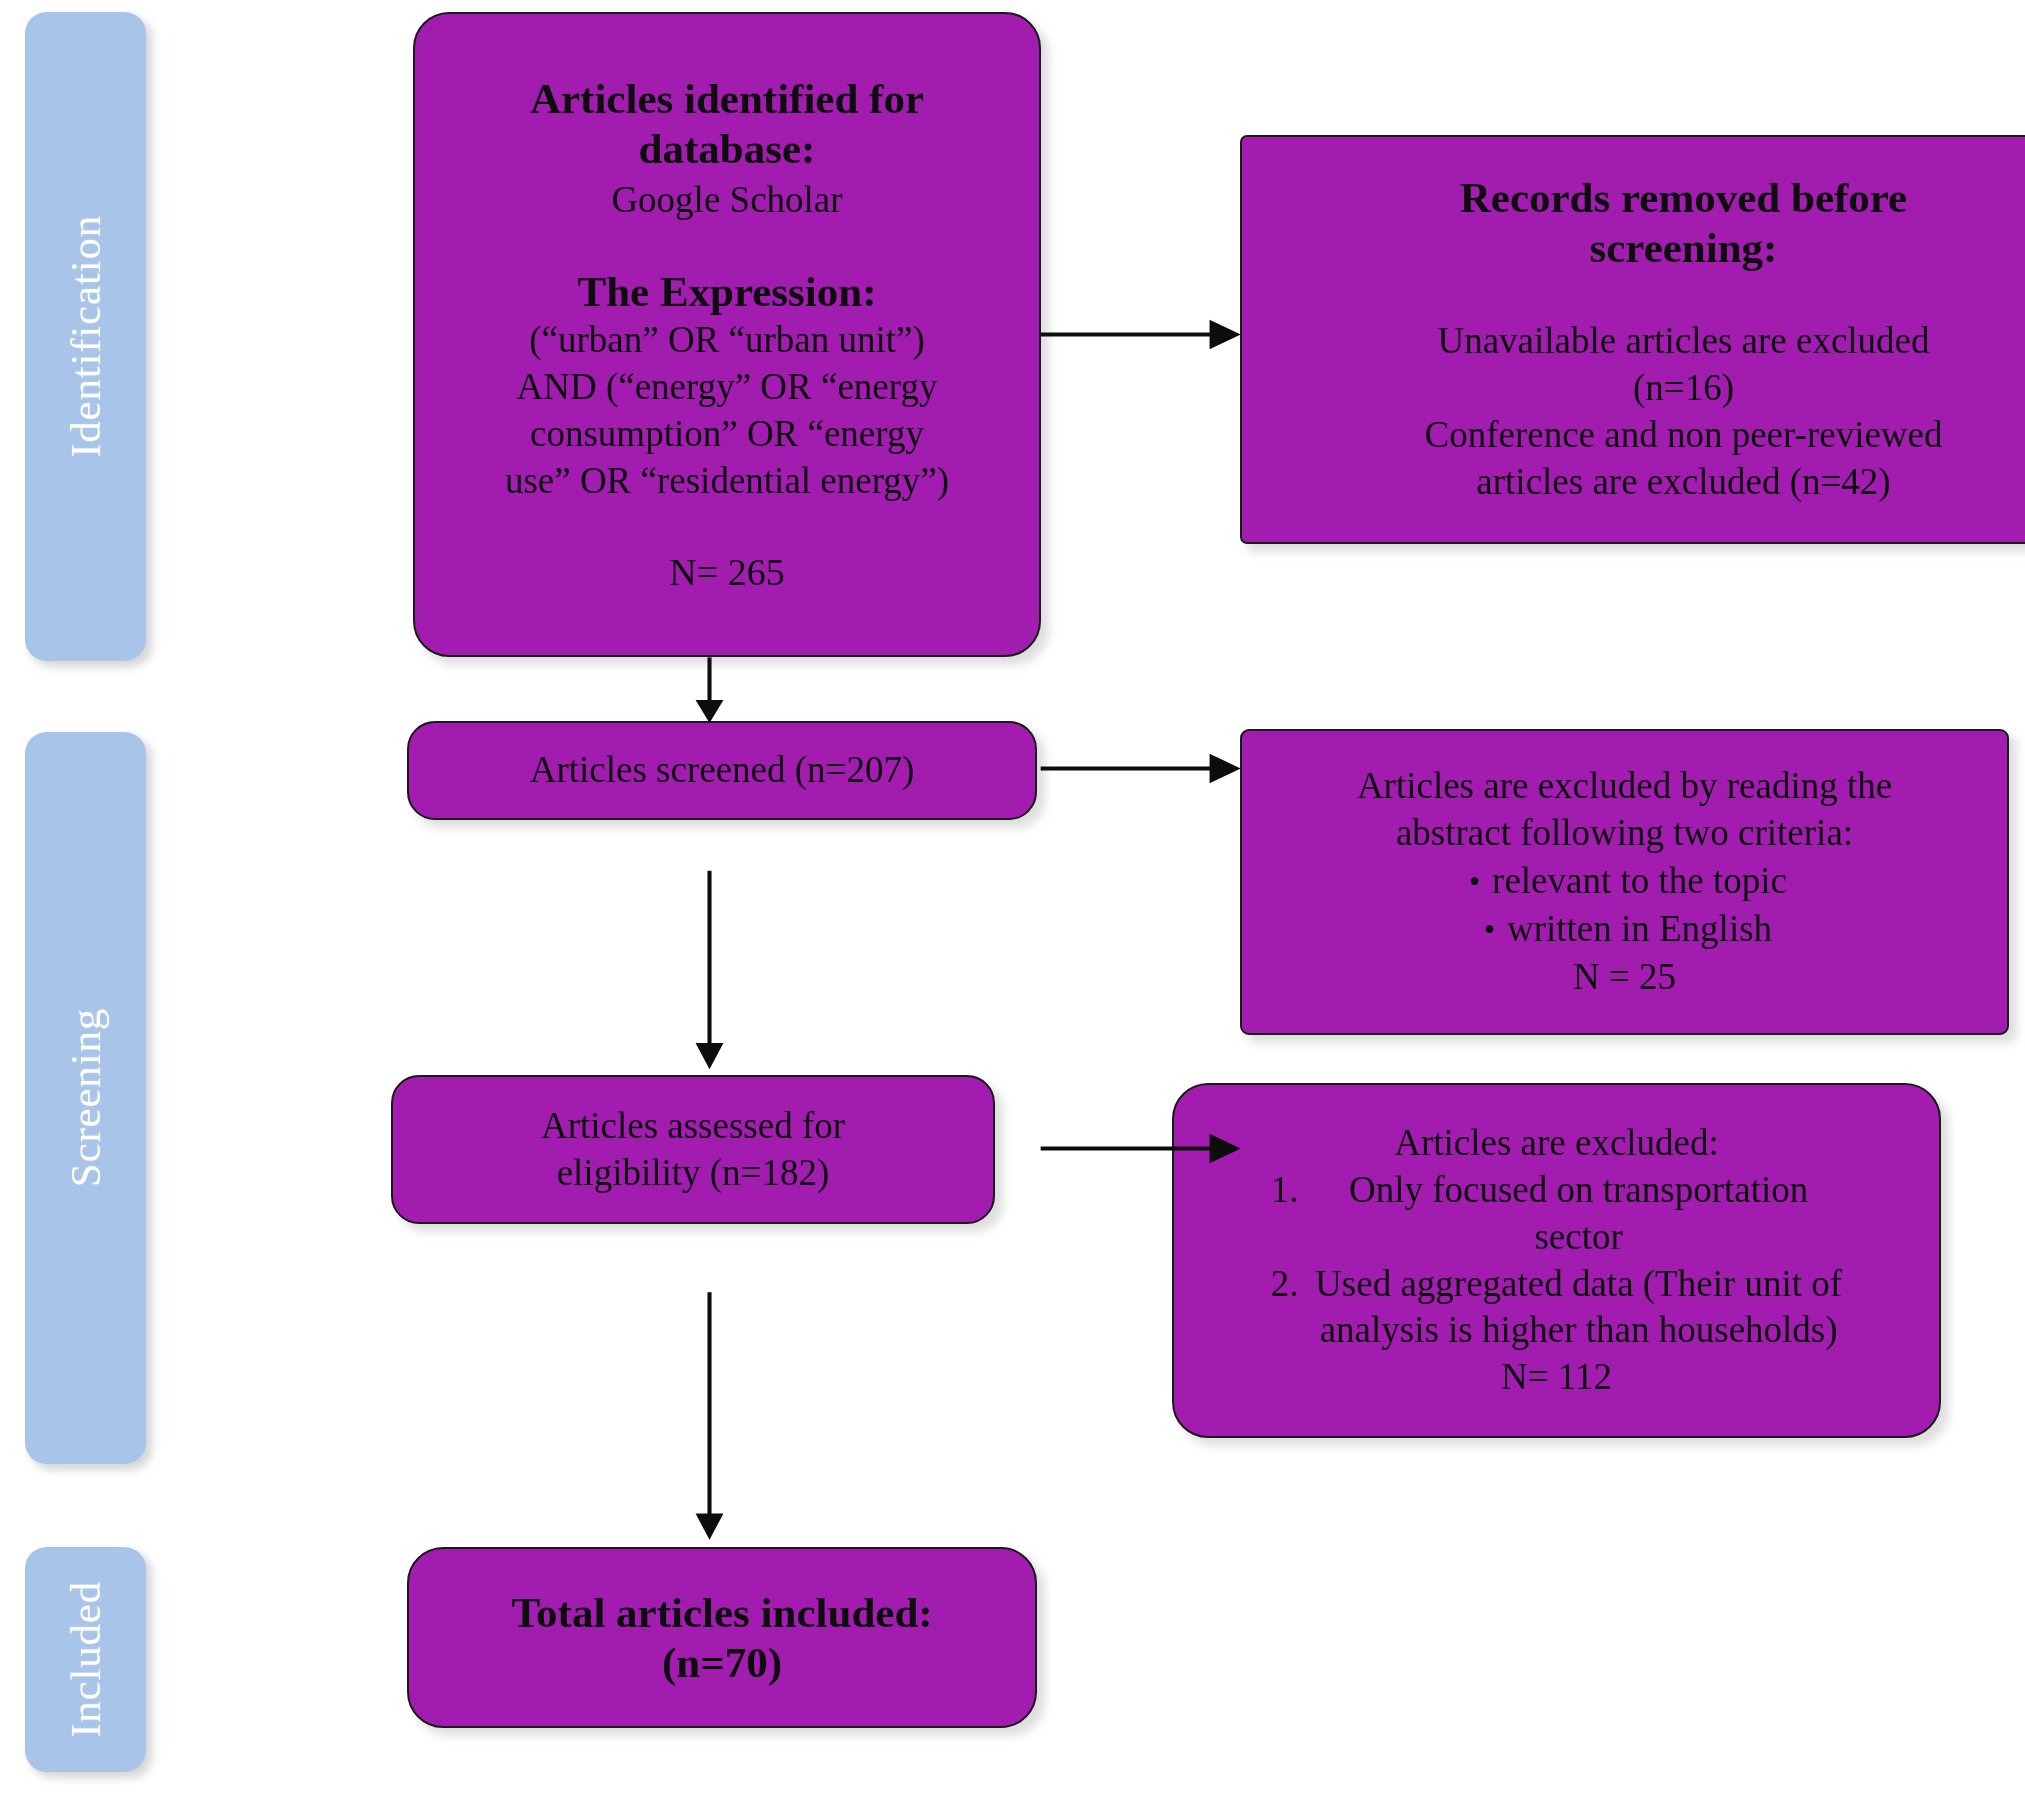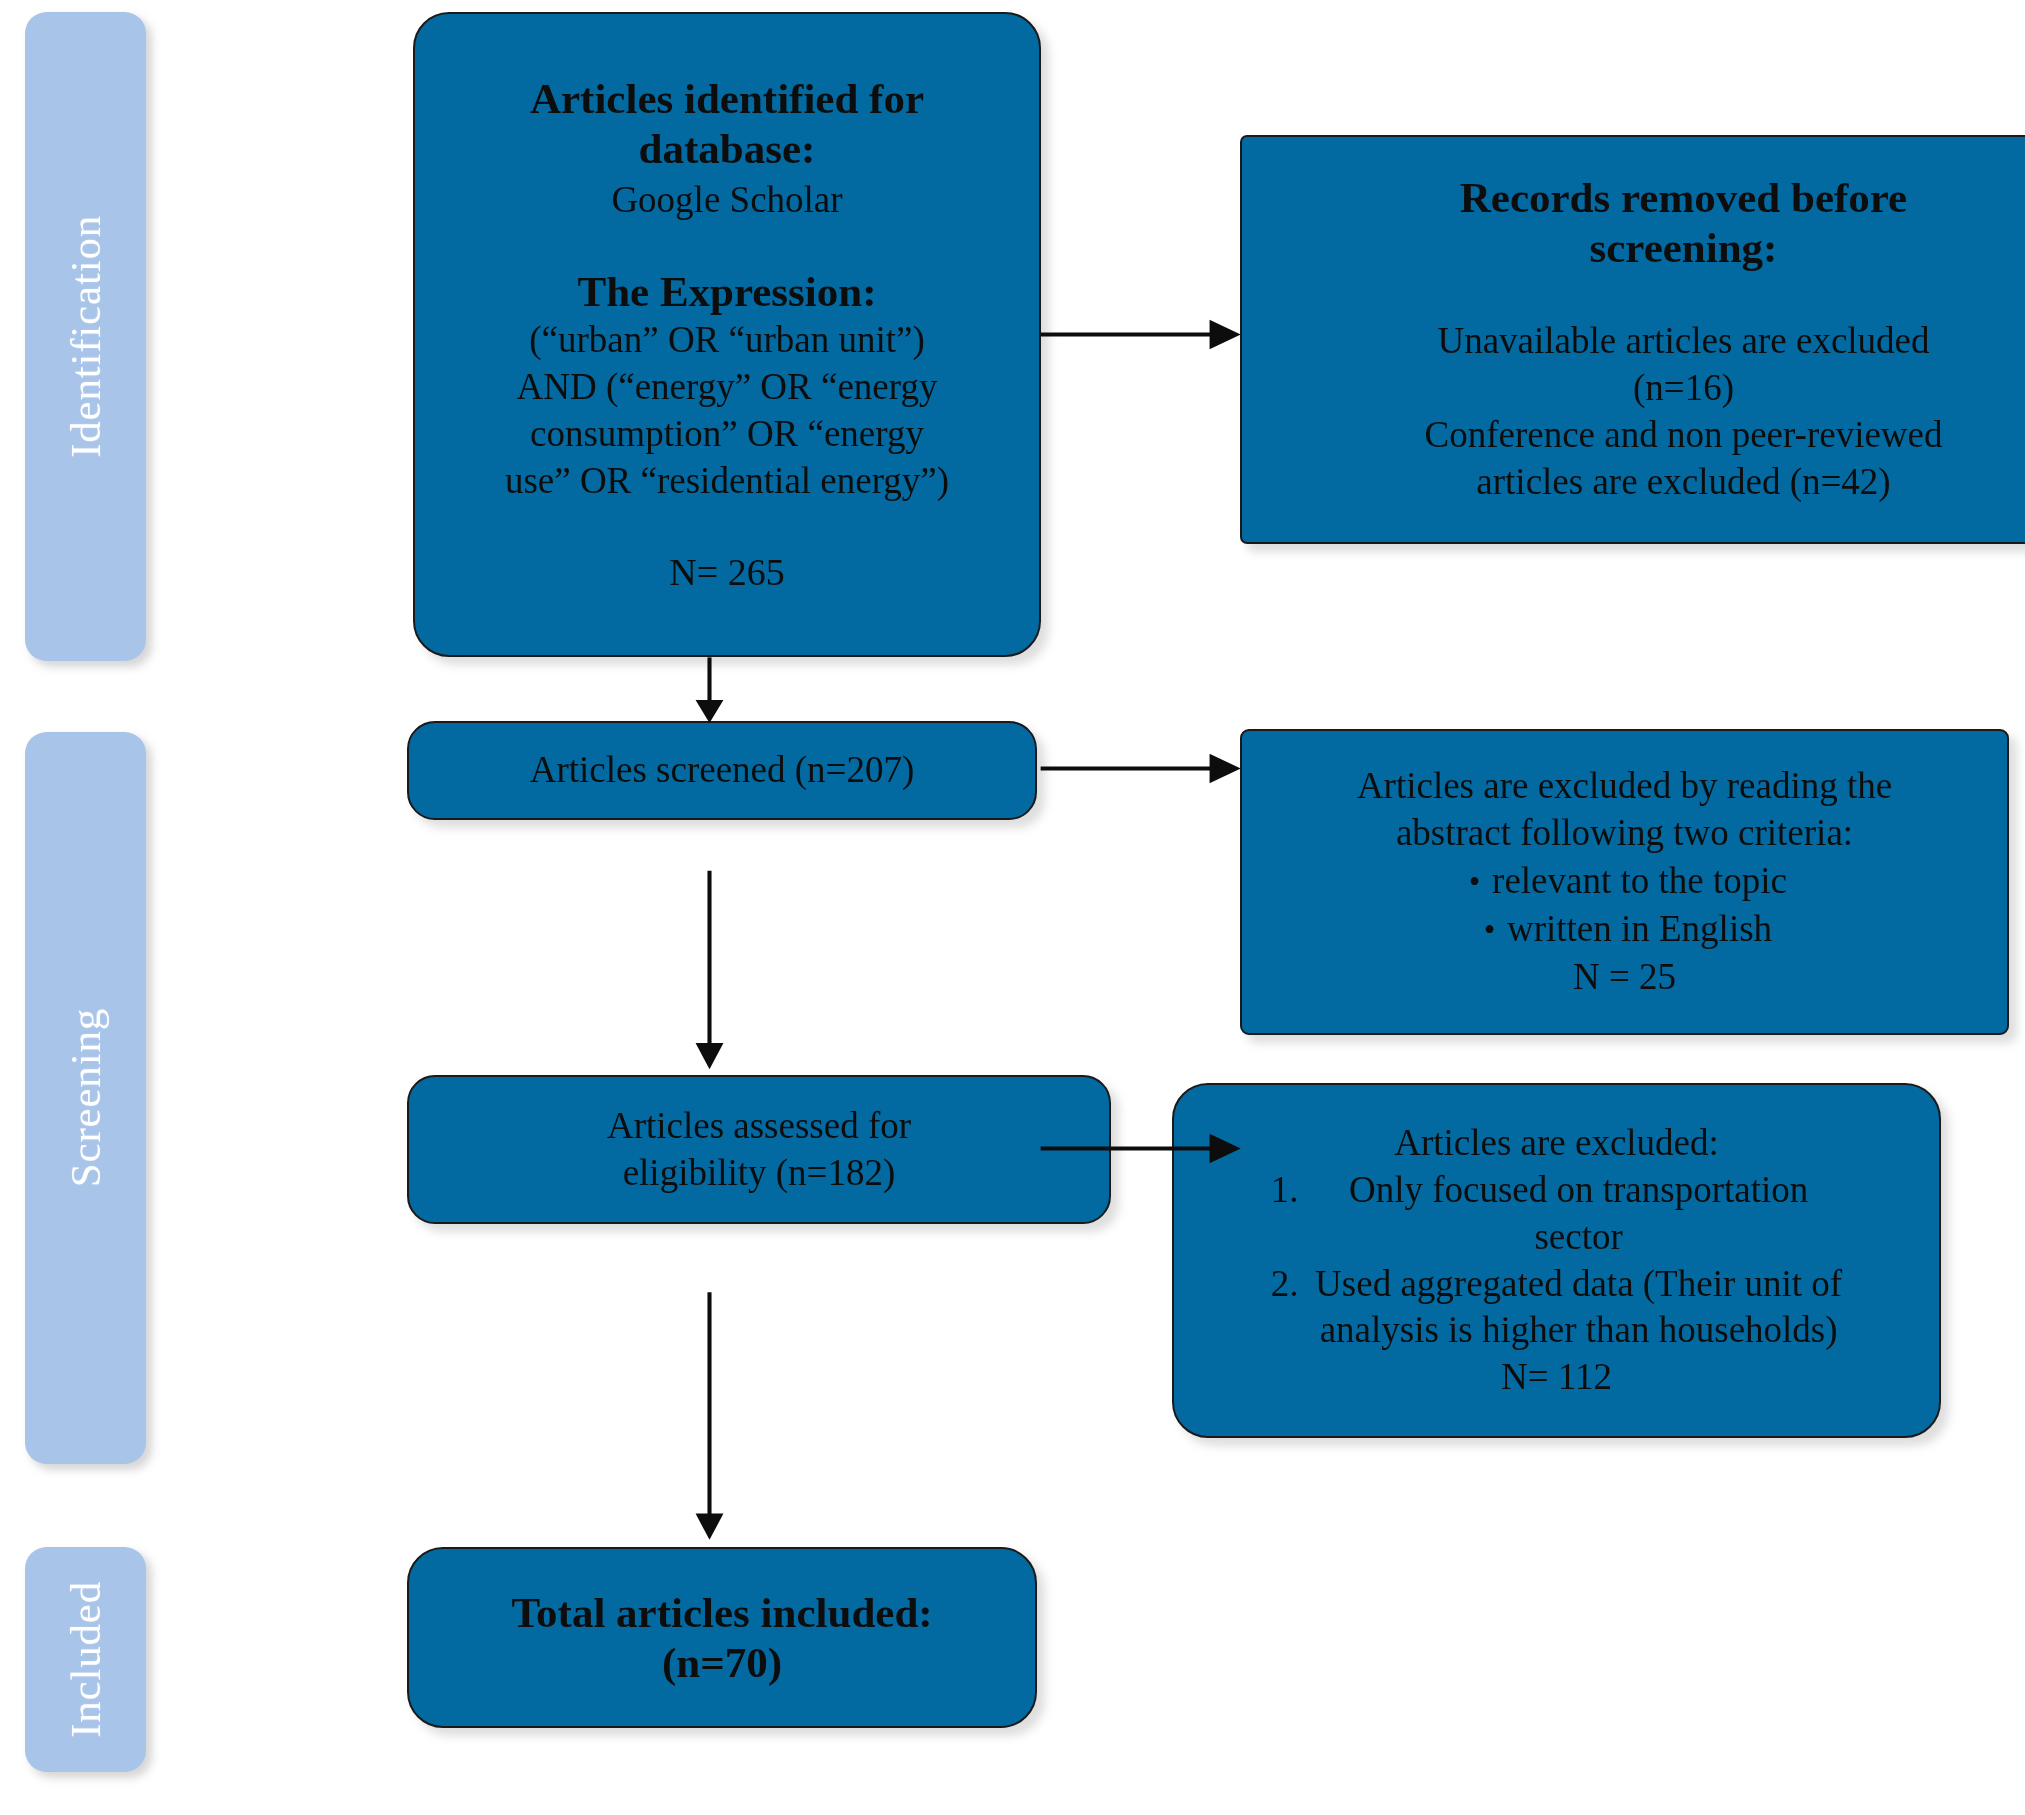--- a/index.html
+++ b/index.html
@@ -35,21 +35,21 @@
     letter-spacing: 0.8px;
     white-space: nowrap;
     writing-mode: vertical-rl;
     transform: rotate(180deg);
     text-shadow: 0 0 2.5px rgba(255,255,255,0.25);
   }
 
   
   .flow-box {
     position: absolute;
-    background: #0369a1;
+    background: #a21caf;
     border: 2.5px solid #1a1a1a;
     border-radius: 36px;
     box-shadow: 7.4px 7.4px 10px rgba(145,145,145,0.30);
     display: flex;
     flex-direction: column;
     align-items: center;
     justify-content: center;
     box-sizing: border-box;
     padding: 8.3px 21.5px;
     text-align: center;
@@ -165,21 +165,21 @@
   <div class="flow-box" style="left:1240px; top:729px; width:769px; height:306px;border-radius:9px;">
     <div class="bx-body">Articles  are excluded  by reading the</div>
     <div class="bx-body">abstract following  two criteria:</div>
     <ul class="bullet-list">
       <li>relevant  to the topic</li>
       <li>written  in English</li>
     </ul>
     <div class="bx-body">N = 25</div>
   </div>
 
-  <div class="flow-box tight" style="left:407px; top:1075px; width:704px; height:149px;">
+  <div class="flow-box tight" style="left:391px; top:1075px; width:604px; height:149px;">
     <div class="bx-body">Articles  assessed  for</div>
     <div class="bx-body">eligibility  (n=182)</div>
   </div>
 
   <div class="flow-box" style="left:1172px; top:1083px; width:769px; height:355px;">
     <div class="bx-body">Articles  are excluded:</div>
     <ol class="num-list">
       <li>
         <span class="num">1.</span>
         <span class="txt">

